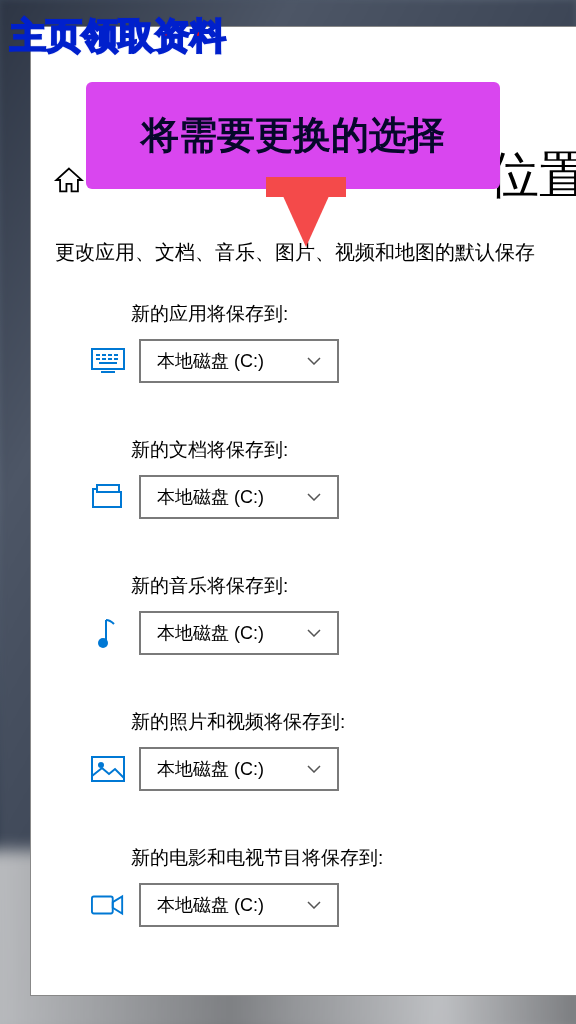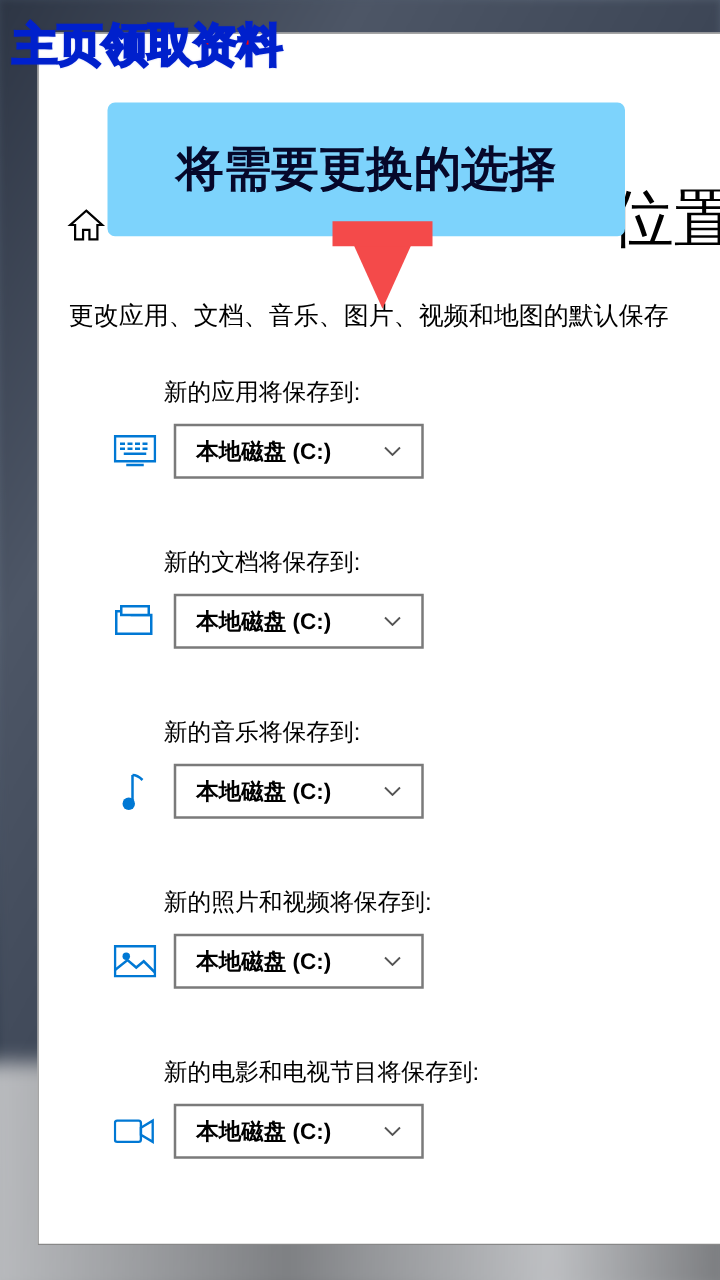--- a/index.html
+++ b/index.html
@@ -103,36 +103,35 @@
       border: 2px solid #7a7a7a;
       background: #fff;
       height: 44px;
       min-width: 200px;
       padding: 0 16px;
       display: flex;
       align-items: center;
       justify-content: space-between;
       gap: 18px;
       cursor: pointer;
-      font-weight: bold;
     }
     .dropdown-text {
       font-size: 18px;
       color: #000;
     }
     .chevron {
       width: 14px;
       height: 8px;
     }
     .callout {
       position: absolute;
       top: 82px;
       left: 86px;
       width: 414px;
-      background: #7dd3fc;
+      background: #d946ef;
       border-radius: 6px;
       padding: 28px 20px;
       z-index: 50;
       text-align: center;
     }
     .callout-text {
       font-size: 38px;
       font-weight: bold;
       color: #06082a;
     }

